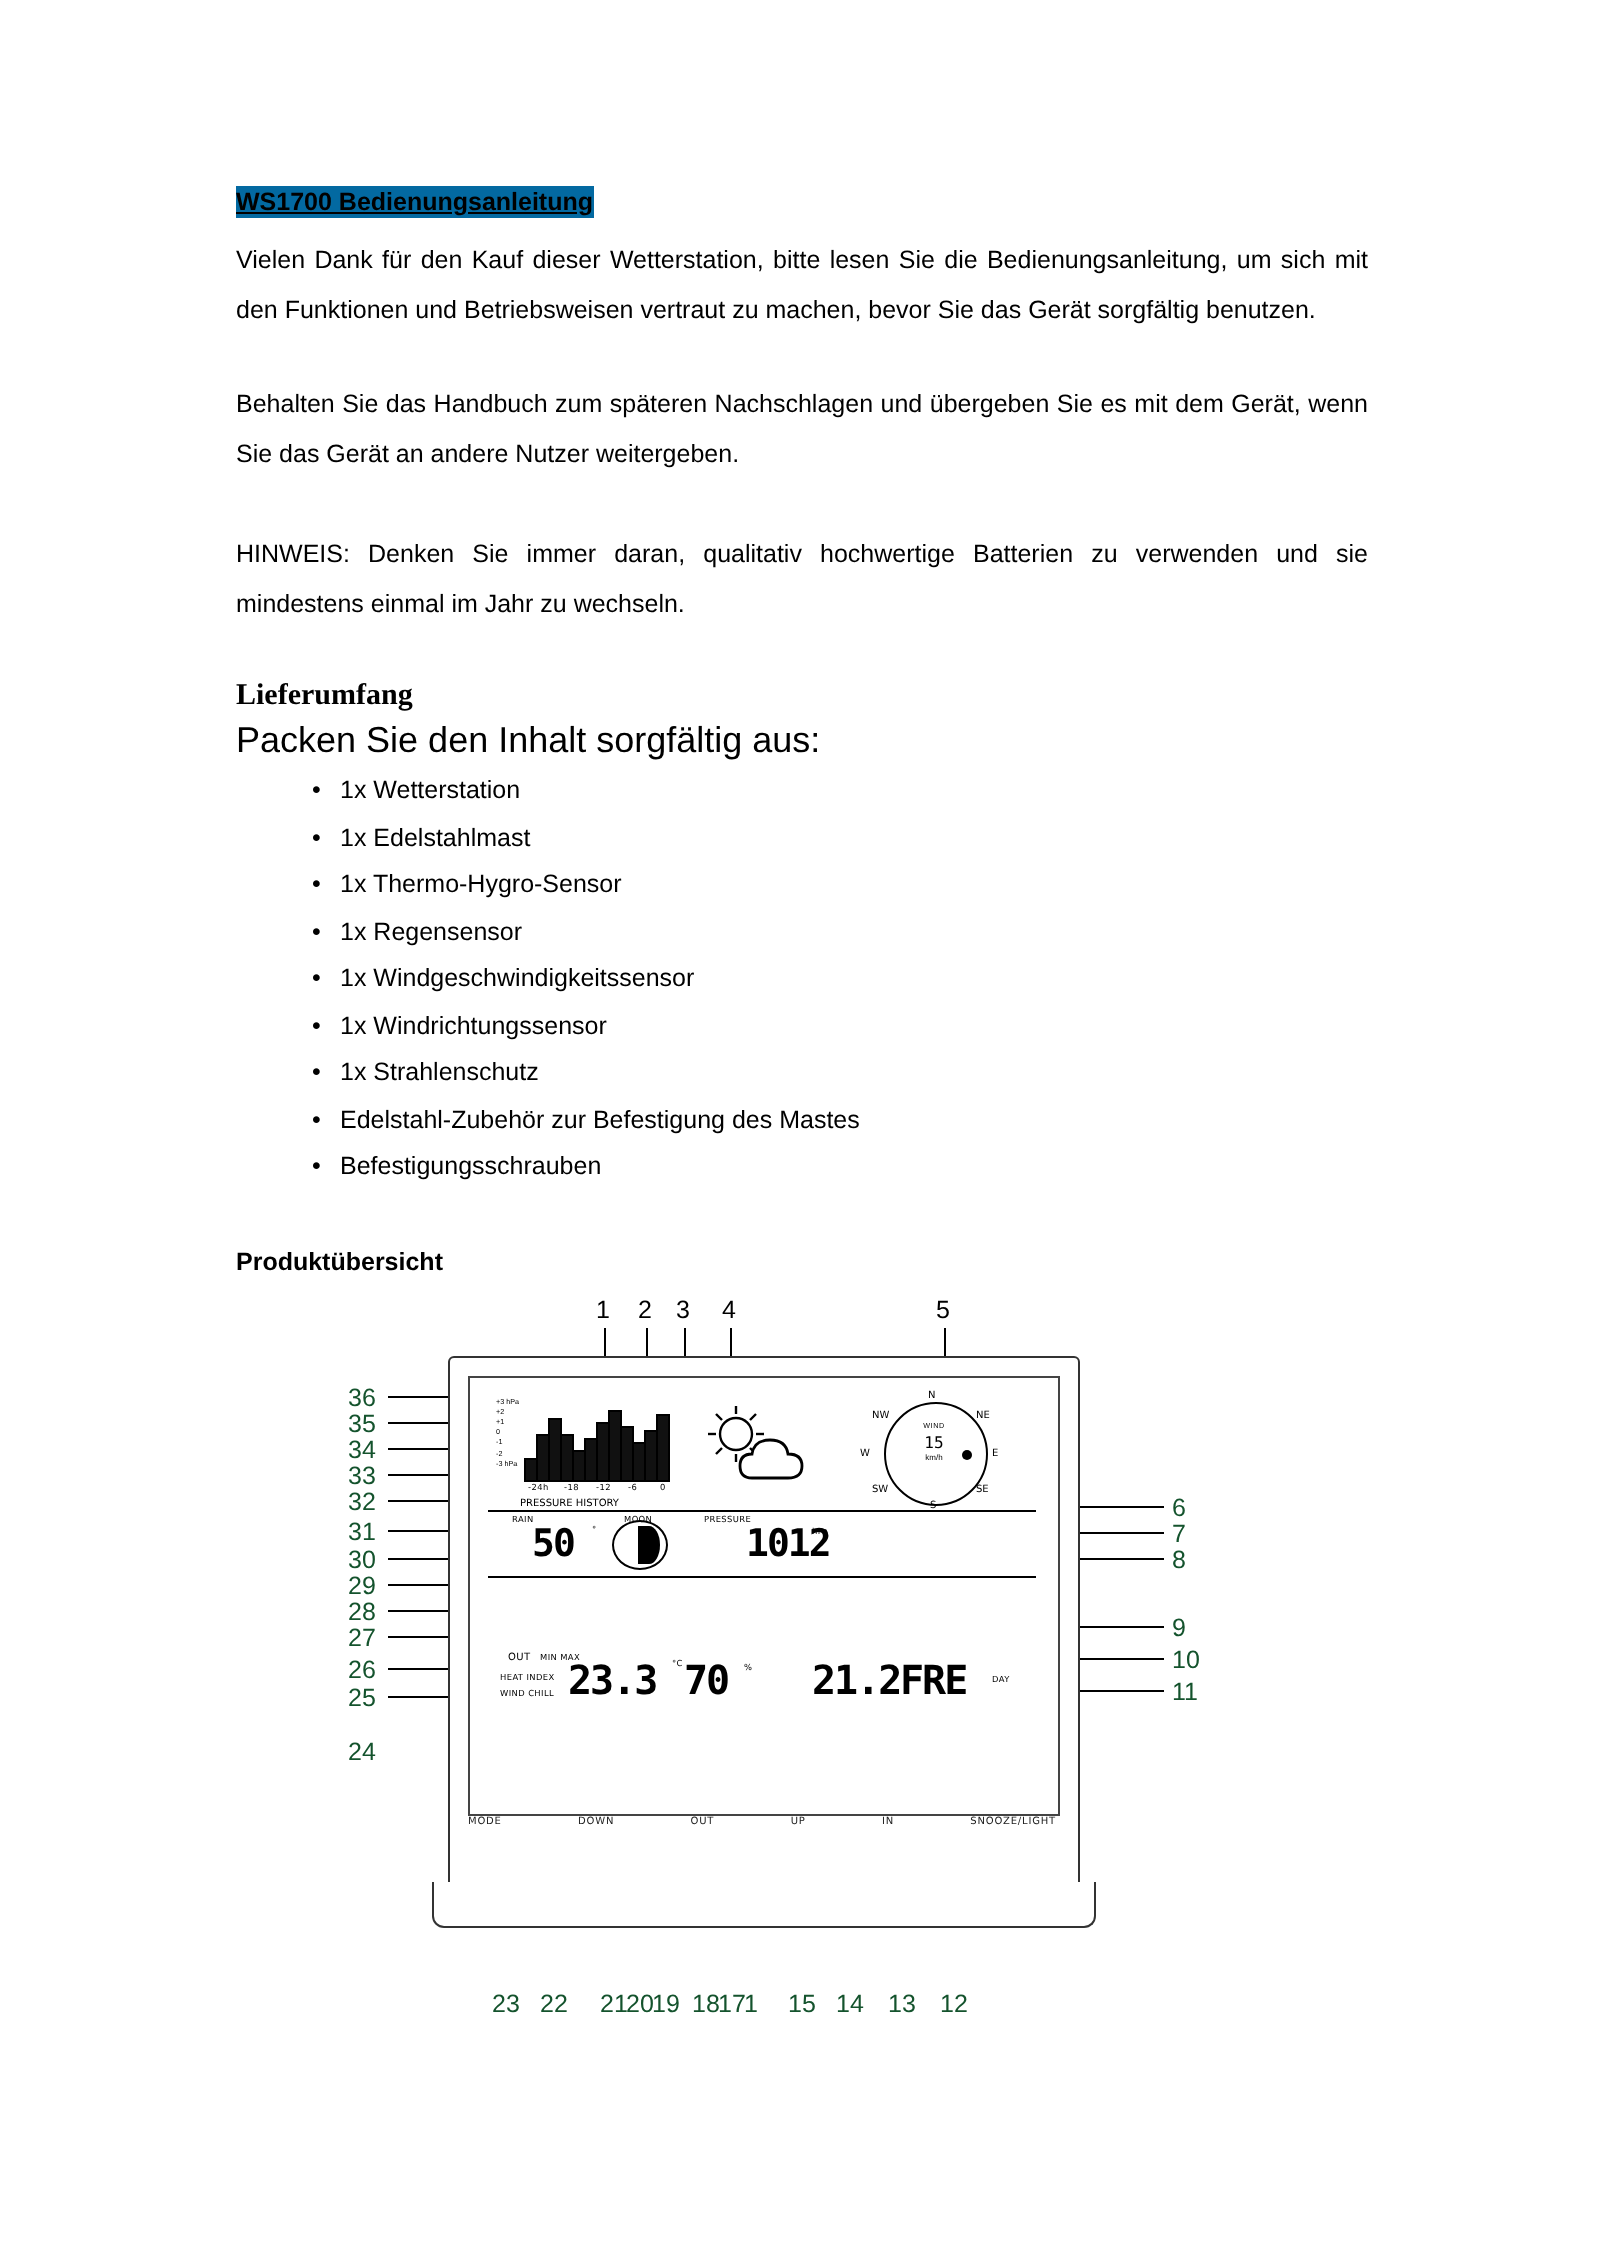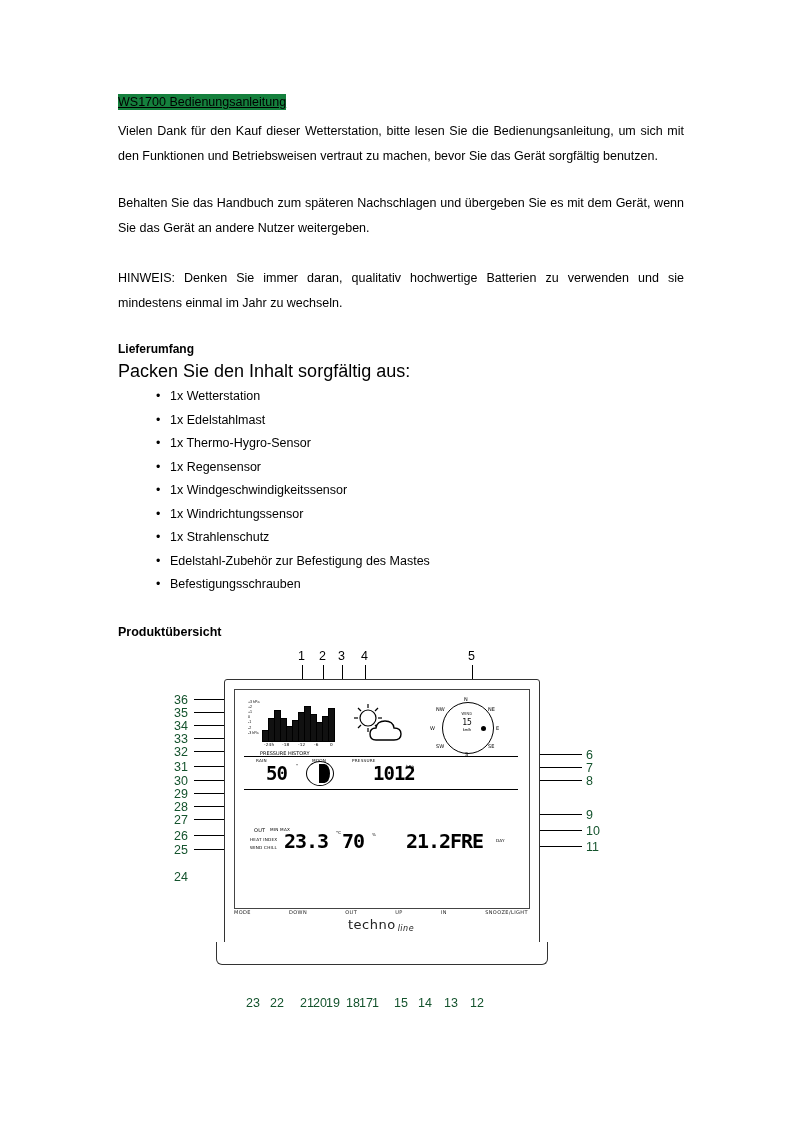--- a/index.html
+++ b/index.html
@@ -23,23 +23,23 @@
     background: #fff;
   }
   .content {
     position: absolute;
     left: 118px;
     top: 92px;
     width: 566px;
   }
   .doc-title {
     font-size: 12.5px;
-    font-weight: normal;
+    font-weight: bold;
     text-decoration: underline;
-    background: #15803d;
+    background: #0369a1;
     display: inline-block;
     line-height: 16px;
     margin: 0 0 4px 0;
     border-bottom: 0;
   }
   .title-wrap {
     display: block;
     margin-bottom: 5px;
   }
   p.para {
@@ -47,24 +47,25 @@
     line-height: 25px;
     margin: 0 0 0 0;
     text-align: justify;
   }
   p.para.just {
     text-align: justify;
   }
   .spacer-sm { height: 22px; }
   .spacer-md { height: 25px; }
   .section-head {
-    font-size: 12px;
+    font-size: 15px;
     font-weight: bold;
     line-height: 22px;
     margin: 0;
+    font-family: Liberation Serif, serif;
   }
   .lead-line {
     font-size: 18px;
     line-height: 23px;
     margin: 0;
   }
   ul.bullets {
     list-style: none;
     margin: 2px 0 0 0;
     padding: 0 0 0 38px;
@@ -522,23 +523,20 @@
 
           <div class="buttons-row">
             <span>MODE</span>
             <span>DOWN</span>
             <span>OUT</span>
             <span>UP</span>
             <span>IN</span>
             <span>SNOOZE/LIGHT</span>
           </div>
 
-          <div class="brand">
-            <span>techno</span><span class="sub">line</span>
-          </div>
         </div>
       </div>
 
       <div>
         <span class="callout" style="left:128px; top:348px;">23</span>
         <span class="callout" style="left:152px; top:348px;">22</span>
         <span class="callout" style="left:182px; top:348px;">21</span>
         <span class="callout" style="left:195px; top:348px;">20</span>
         <span class="callout" style="left:208px; top:348px;">19</span>
         <span class="callout" style="left:228px; top:348px;">18</span>

